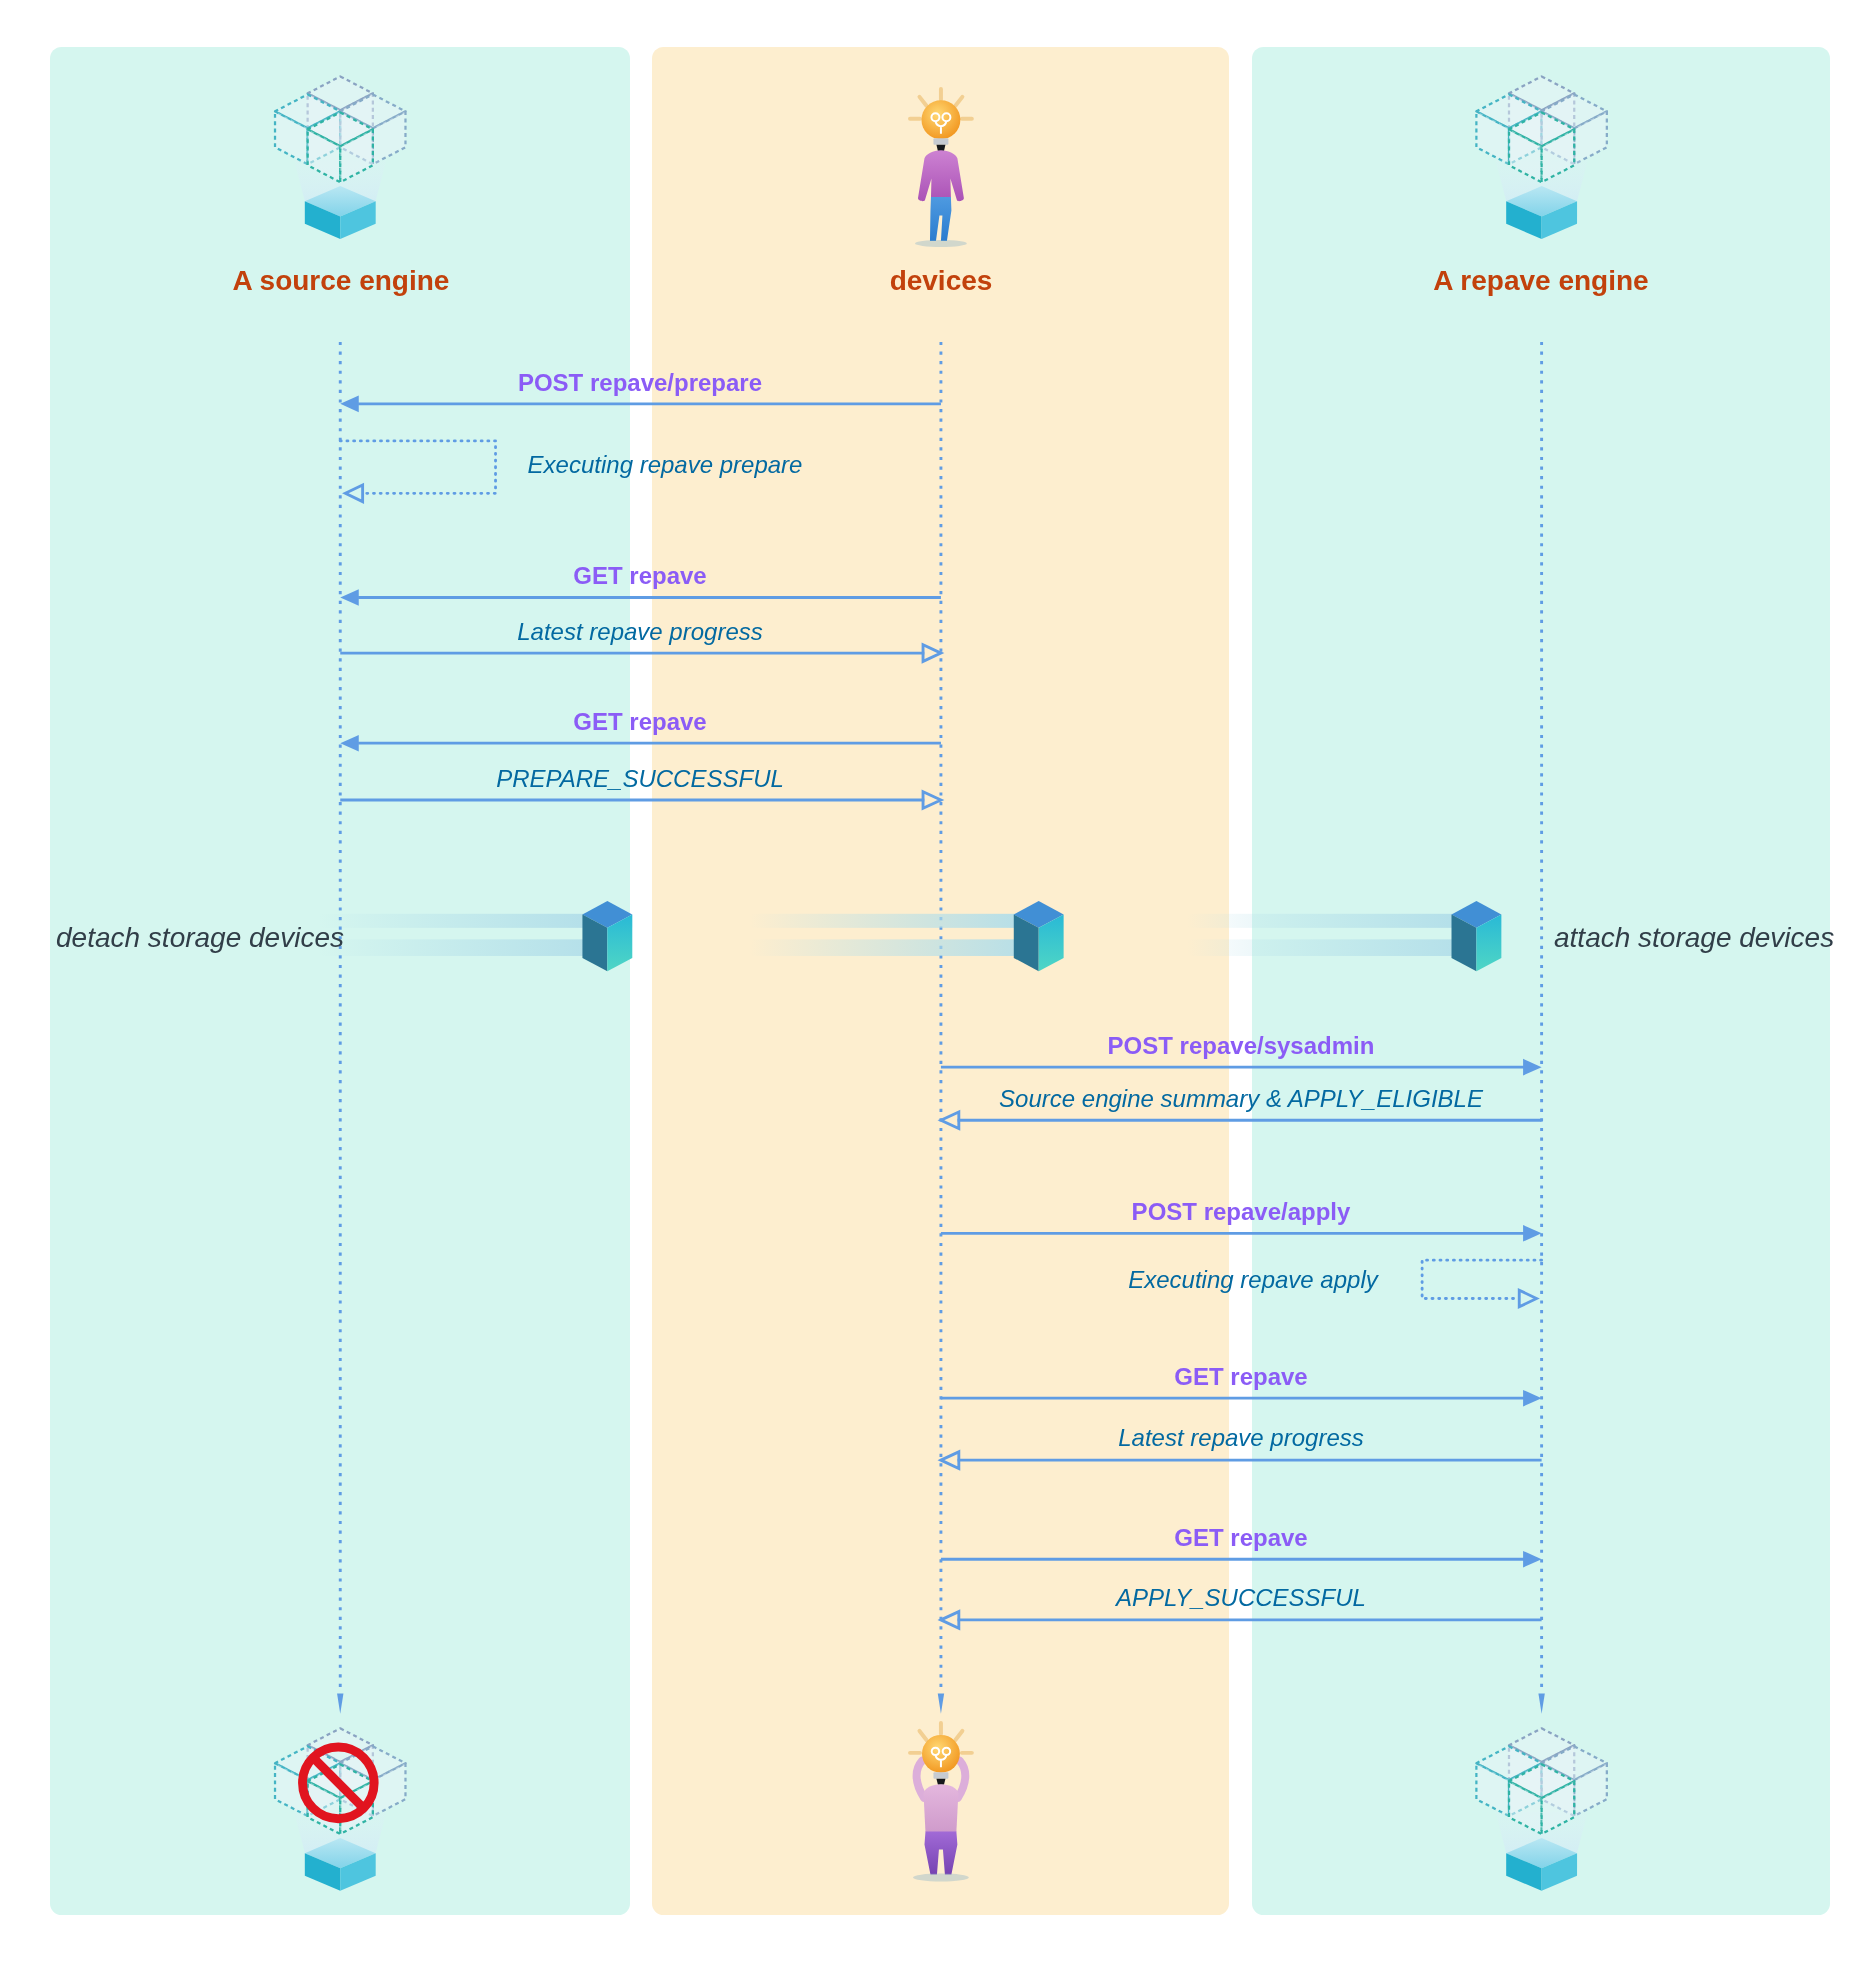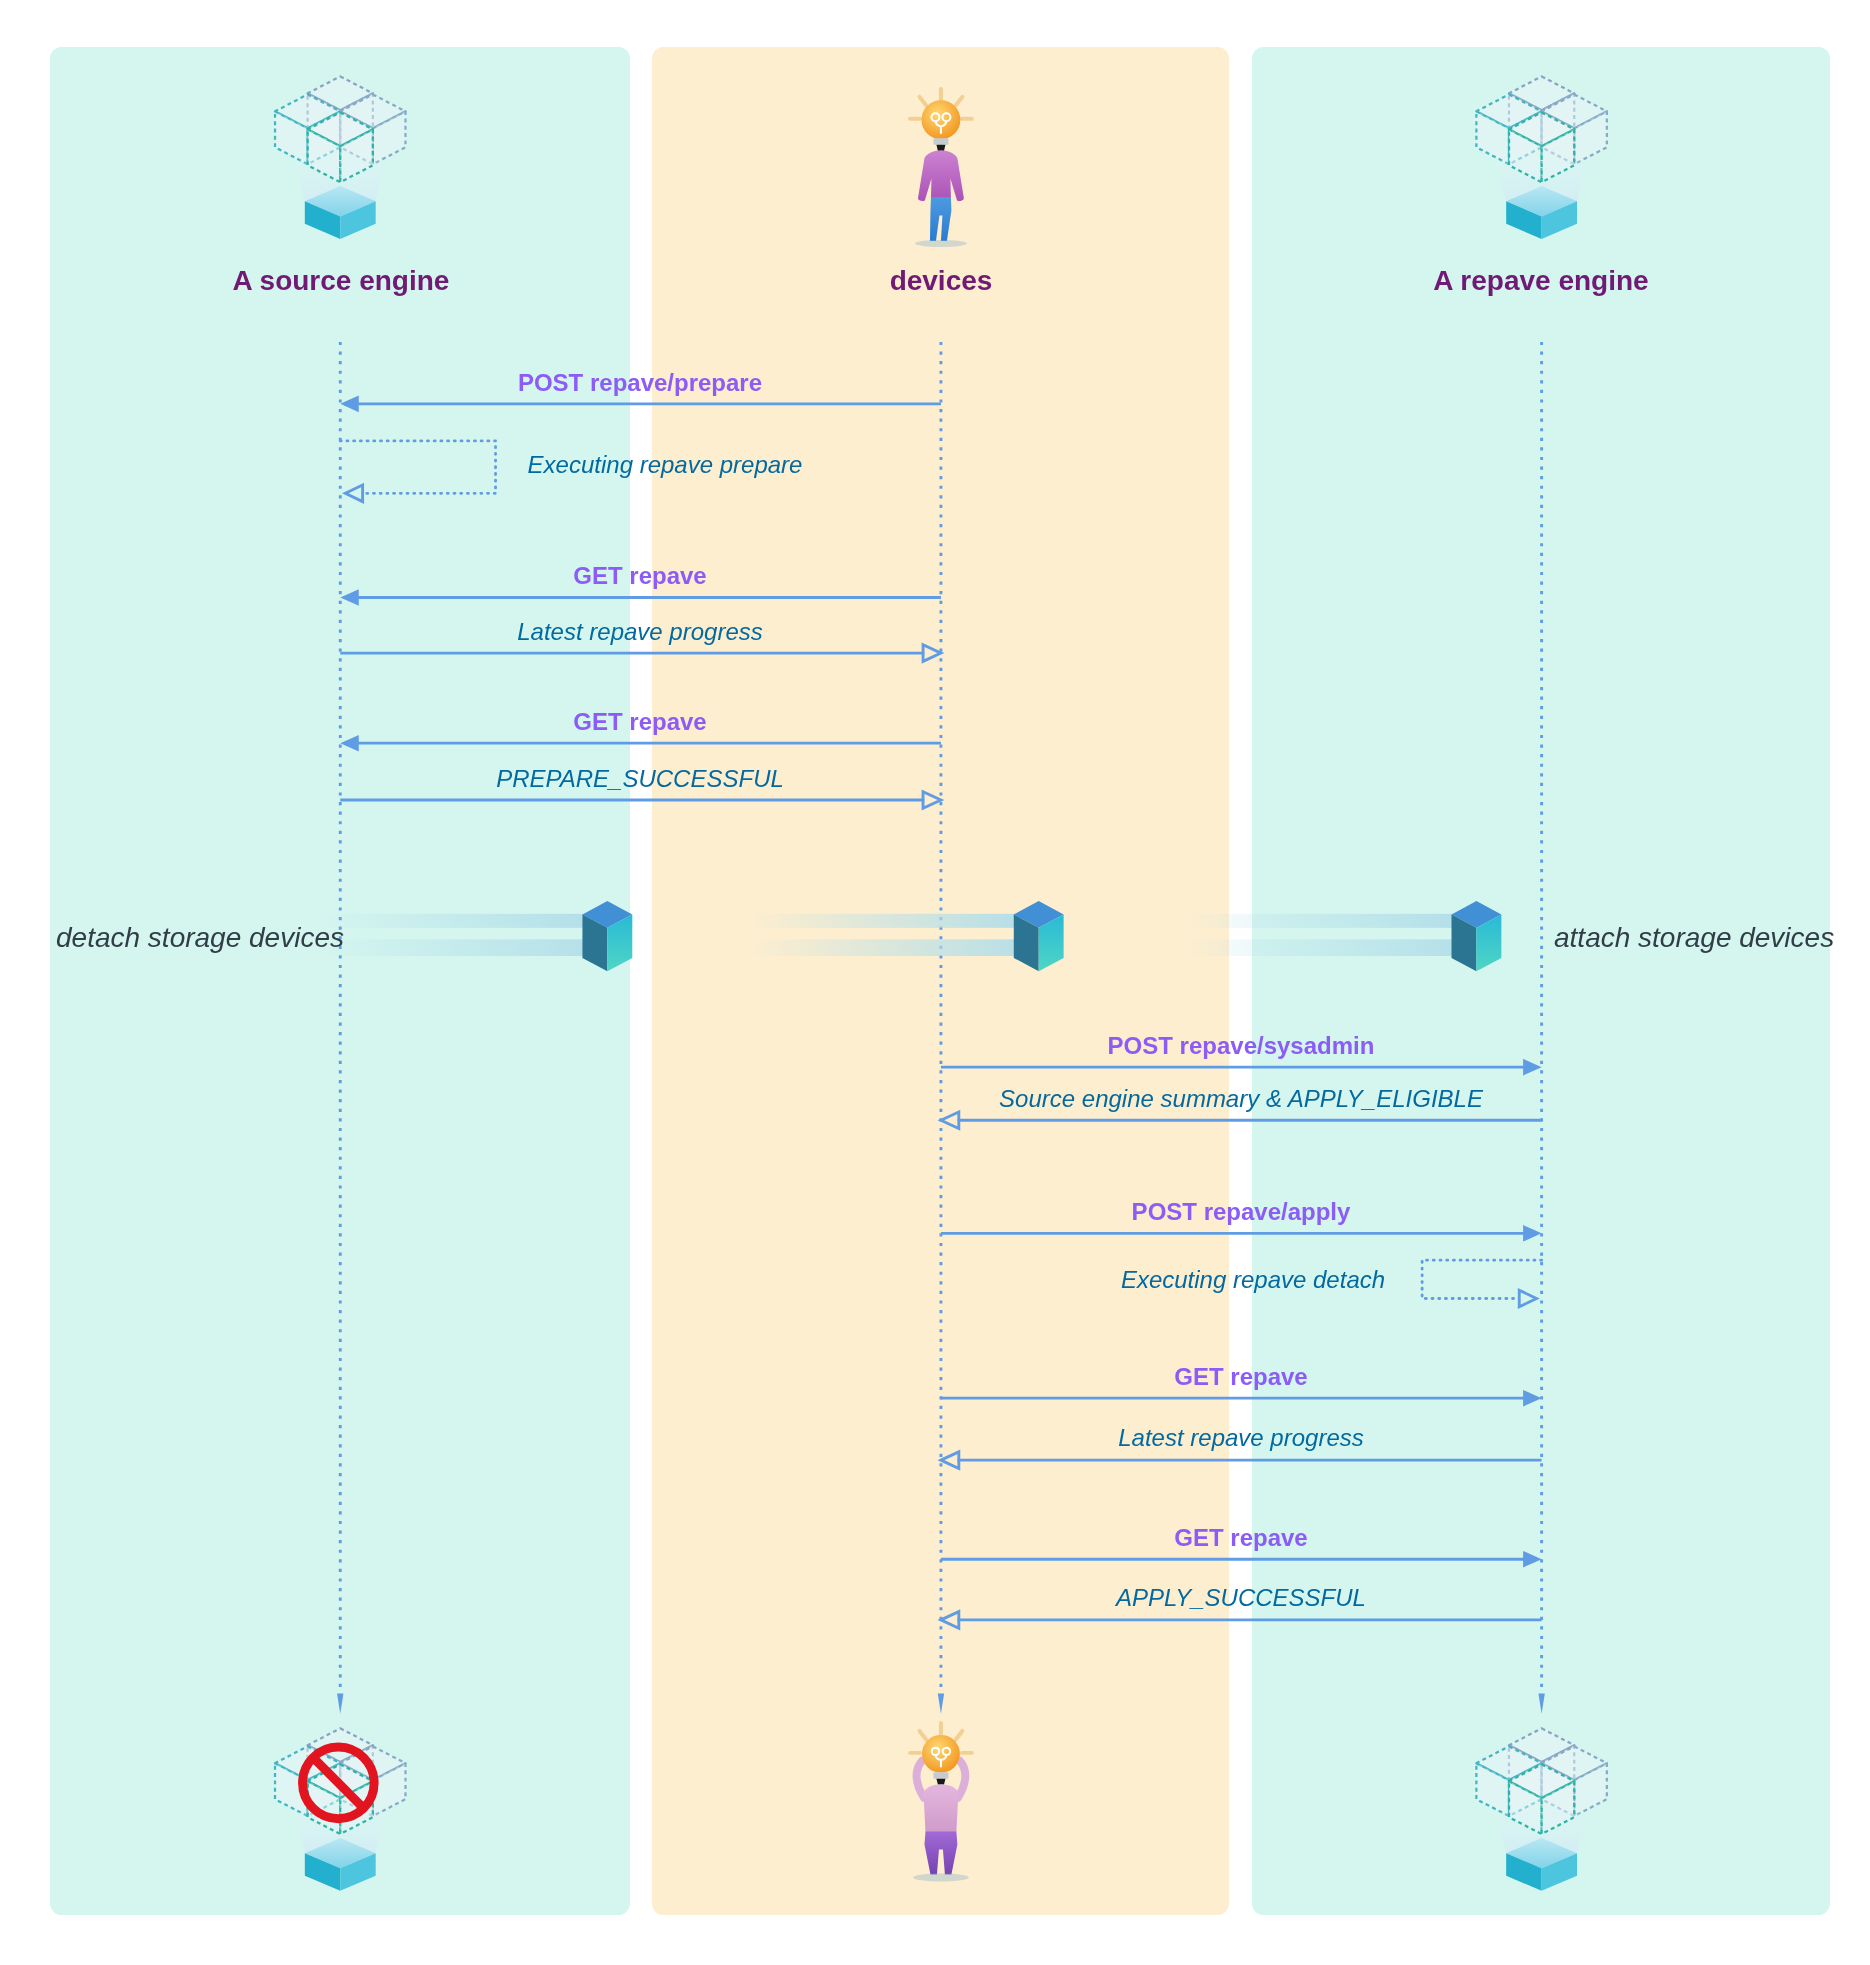--- a/index.html
+++ b/index.html
@@ -3,21 +3,21 @@
 <meta charset="utf-8">
 <style>
   html,body{margin:0;padding:0;background:#fff}
   .canvas{position:relative;width:1871px;height:1965px;background:#ffffff;
           font-family:"Liberation Sans",sans-serif;overflow:hidden}
   .lane{position:absolute;top:47px;height:1868px;border-radius:11.5px}
   .lane.teal{background:#d5f6ef}
   .lane.cream{background:#fdeecf}
   svg.overlay{position:absolute;left:0;top:0}
   .actor-label{position:absolute;transform:translateX(-50%);font-size:28px;font-weight:700;
-               color:#701a75;white-space:nowrap}
+               color:#c2410c;white-space:nowrap}
   .msg{position:absolute;transform:translateX(-50%);font-size:24px;font-weight:700;
        color:#8b5cf6;white-space:nowrap}
   .rsp{position:absolute;transform:translateX(-50%);font-size:24px;font-style:italic;
        font-weight:400;color:#0369a1;white-space:nowrap}
   .note{position:absolute;font-size:28px;font-style:italic;color:#313e48;white-space:nowrap}
   .lifeline{stroke:#5f9ce4;stroke-width:4.5;stroke-dasharray:5 10;fill:none}
   .mline{stroke:#5f9ce4;stroke-width:4.5}
   .head-solid{fill:#5f9ce4;stroke:none}
   .head-open{fill:none;stroke:#5f9ce4;stroke-width:4.5;stroke-linejoin:miter}
   .loop{fill:none;stroke:#5f9ce4;stroke-width:4.5;stroke-dasharray:1.5 9;stroke-linecap:round}
@@ -254,20 +254,20 @@
   <div class="rsp" style="left:640px;top:618px">Latest repave progress</div>
   <div class="msg" style="left:640px;top:708px">GET repave</div>
   <div class="rsp" style="left:640px;top:765px">PREPARE_SUCCESSFUL</div>
 
   <div class="note" style="left:56px;top:922px">detach storage devices</div>
   <div class="note" style="left:1554px;top:922px">attach storage devices</div>
 
   <div class="msg" style="left:1241px;top:1032px">POST repave/sysadmin</div>
   <div class="rsp" style="left:1241px;top:1085px">Source engine summary &amp; APPLY_ELIGIBLE</div>
   <div class="msg" style="left:1241px;top:1198px">POST repave/apply</div>
-  <div class="rsp" style="left:1253px;top:1266px">Executing repave detach</div>
+  <div class="rsp" style="left:1253px;top:1266px">Executing repave apply</div>
   <div class="msg" style="left:1241px;top:1363px">GET repave</div>
   <div class="rsp" style="left:1241px;top:1424px">Latest repave progress</div>
   <div class="msg" style="left:1241px;top:1524px">GET repave</div>
   <div class="rsp" style="left:1241px;top:1584px">APPLY_SUCCESSFUL</div>
 
 </div>
 
 
 </body></html>

